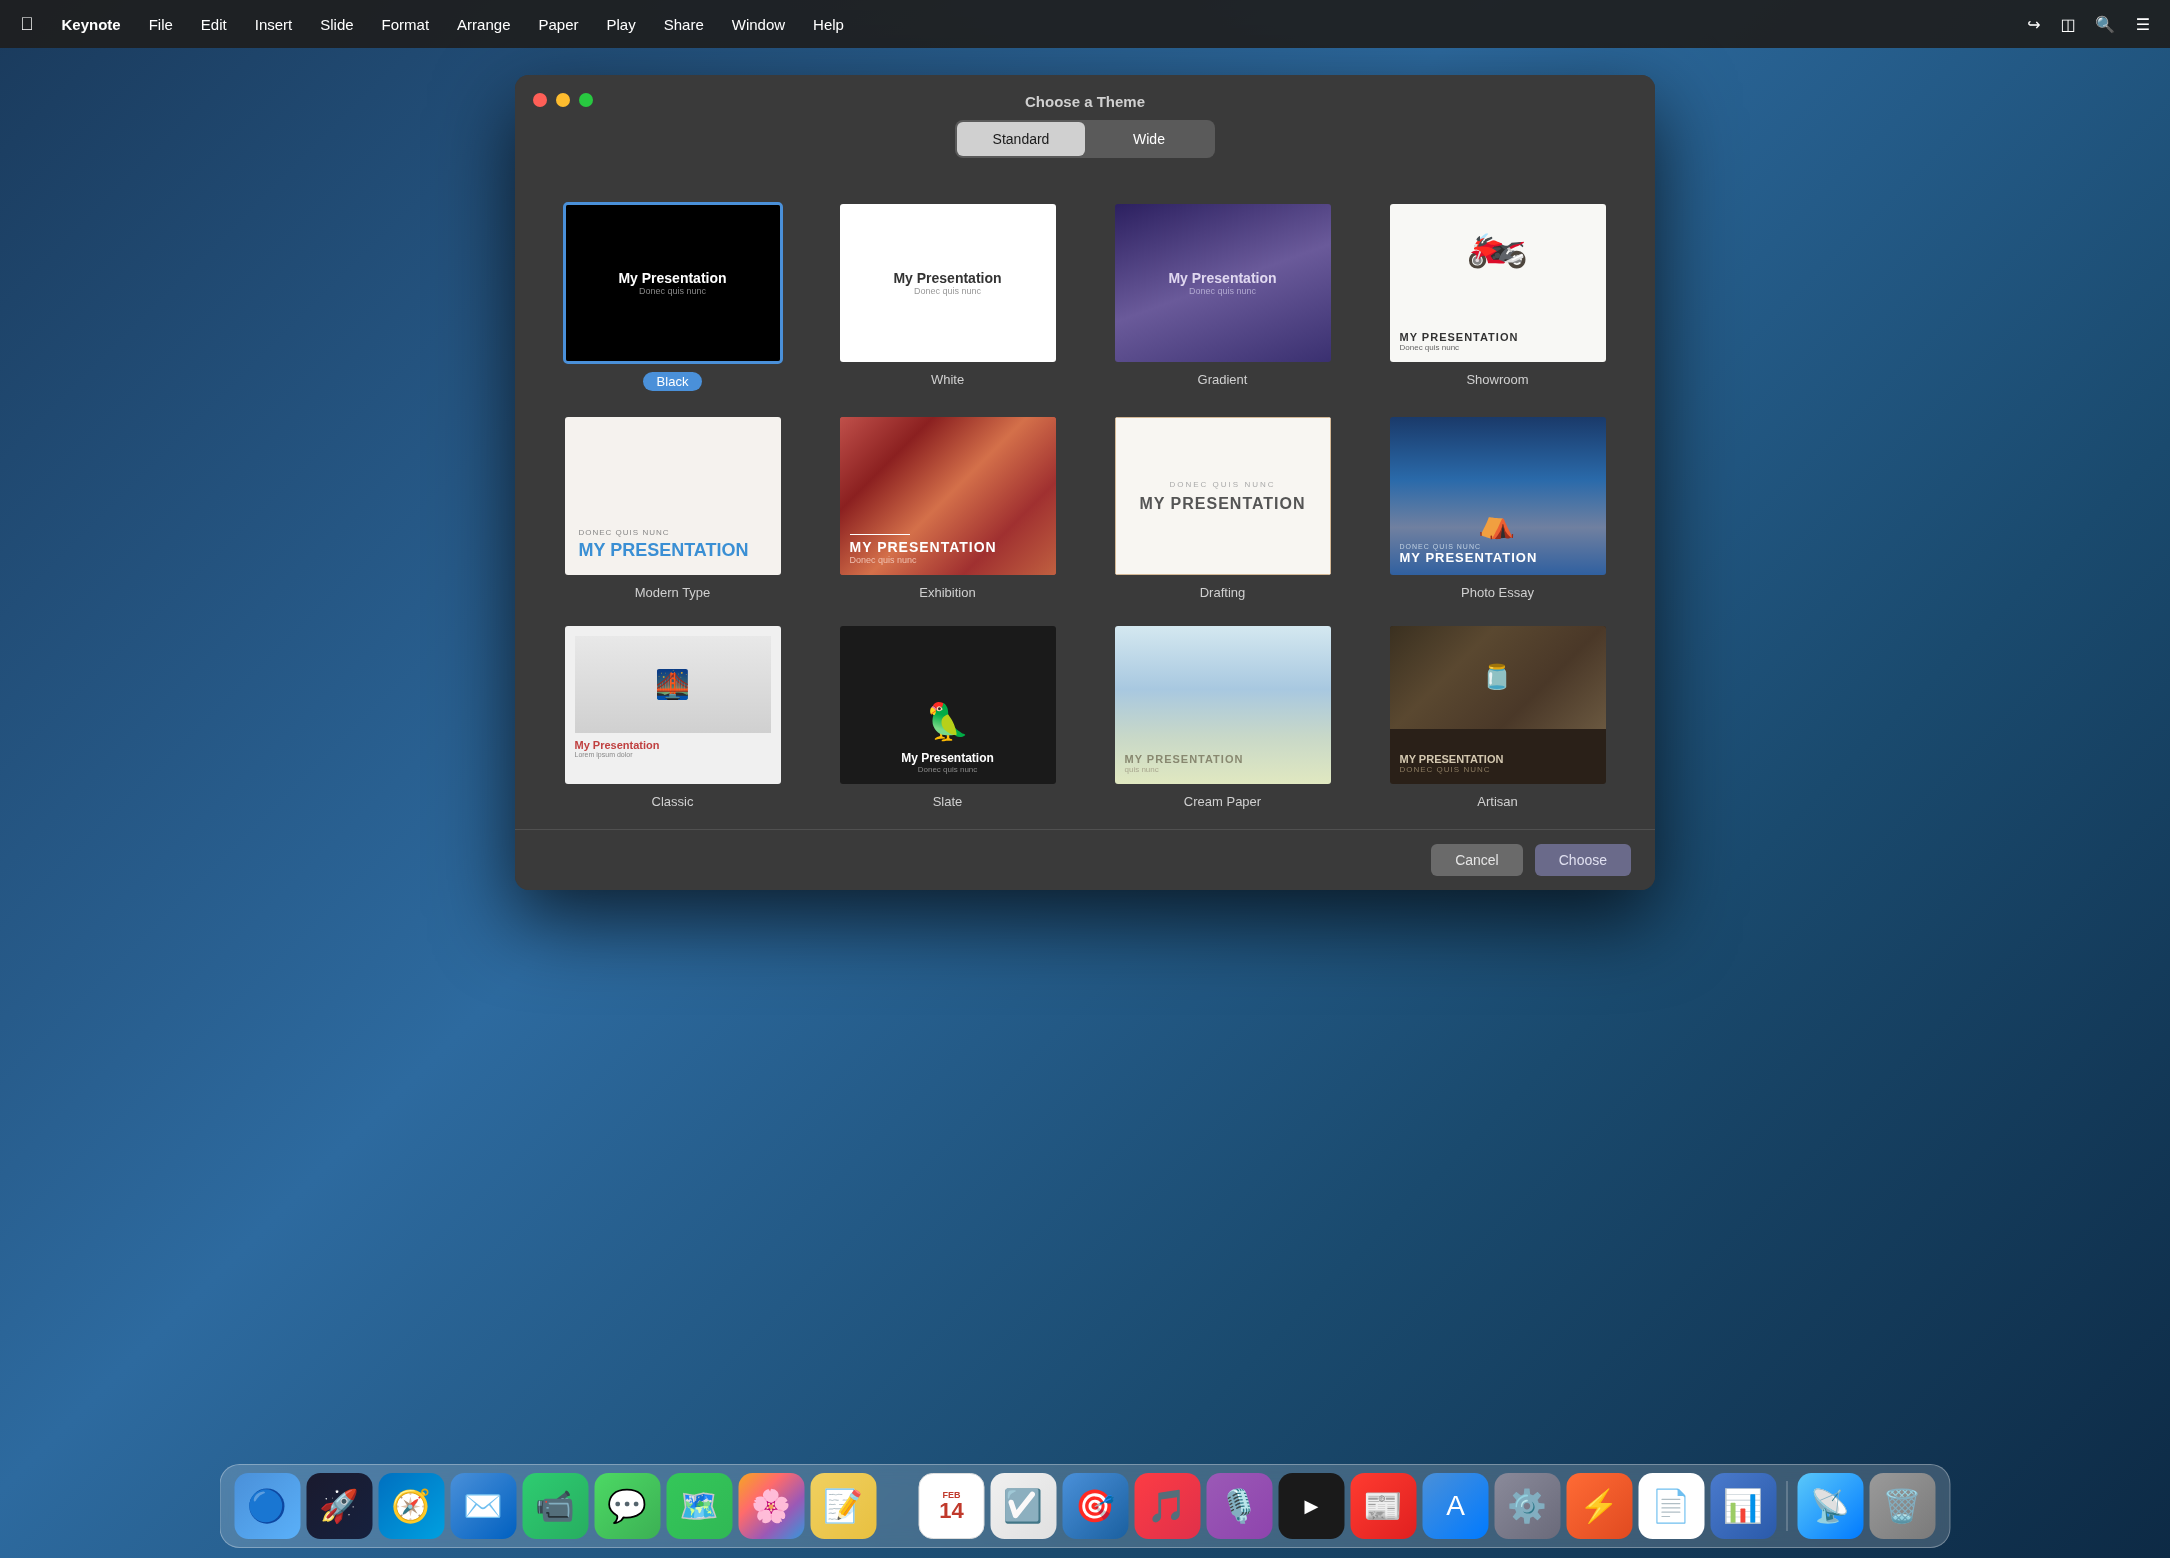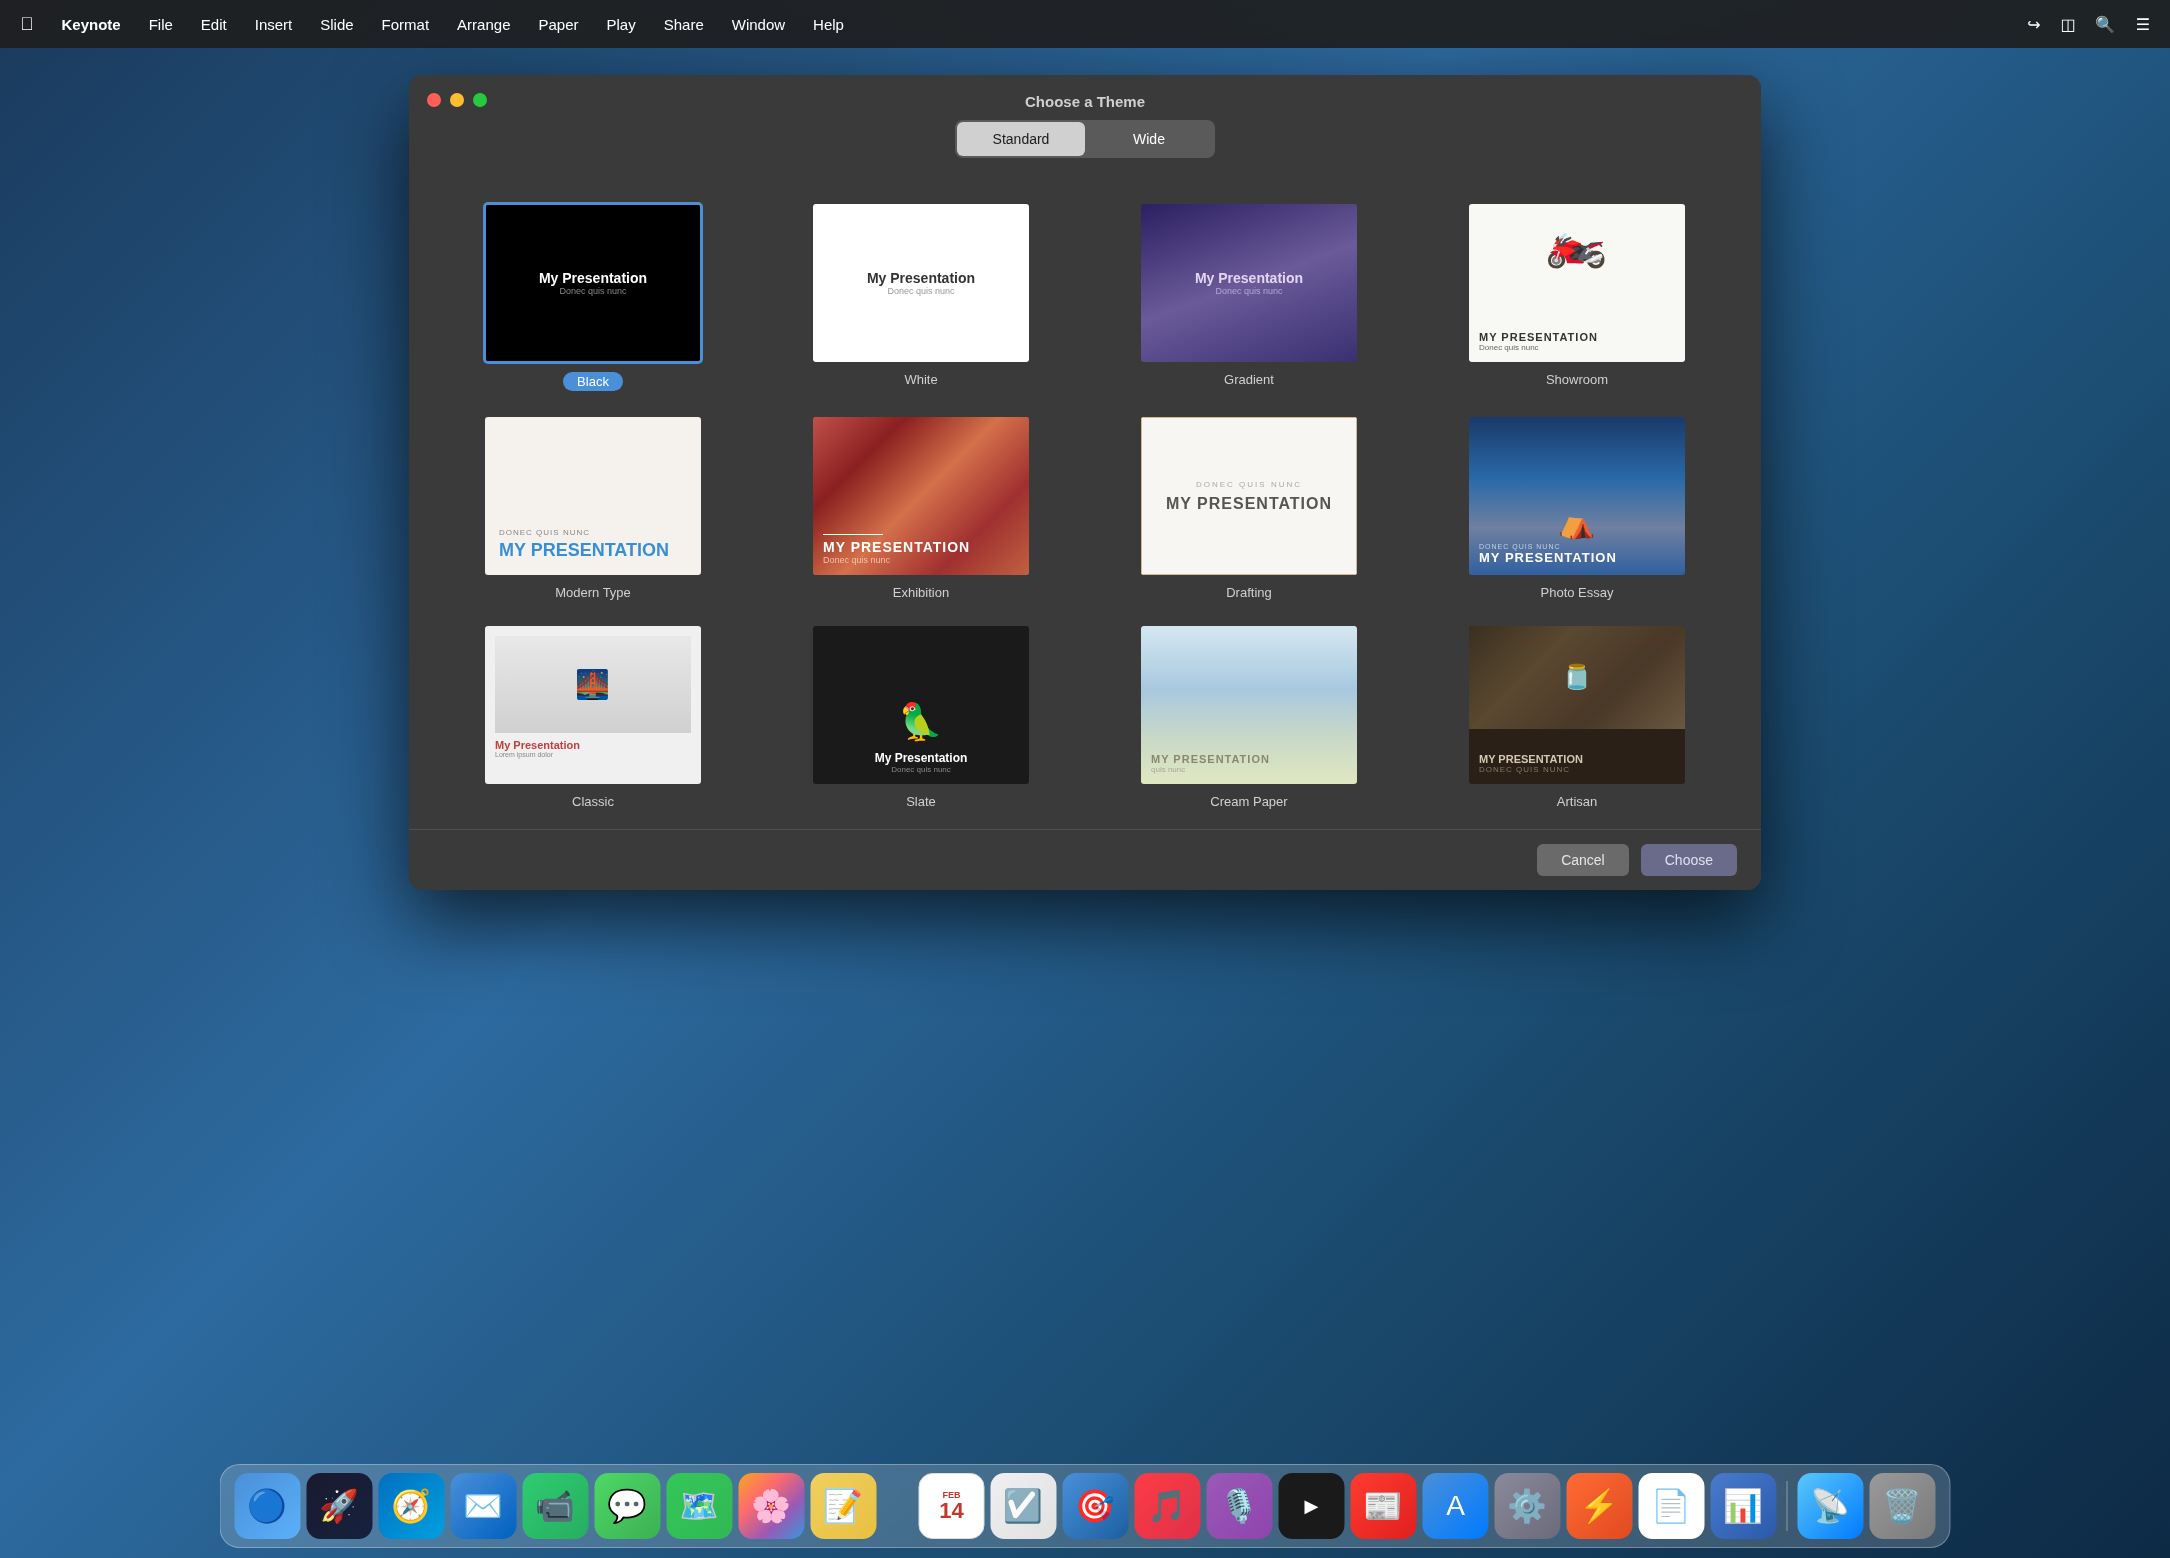--- a/index.html
+++ b/index.html
@@ -44,21 +44,21 @@
       color: #fff;
       font-size: 16px;
     }
 
     
     .dialog {
       position: absolute;
       top: 75px;
       left: 50%;
       transform: translateX(-50%);
-      width: 1352px;
+      width: 1140px;
       background: #3a3a3a;
       border-radius: 14px;
       box-shadow: 0 30px 80px rgba(0,0,0,0.7);
       overflow: hidden;
       display: flex;
       flex-direction: column;
     }
 
     
     .dialog-titlebar {

